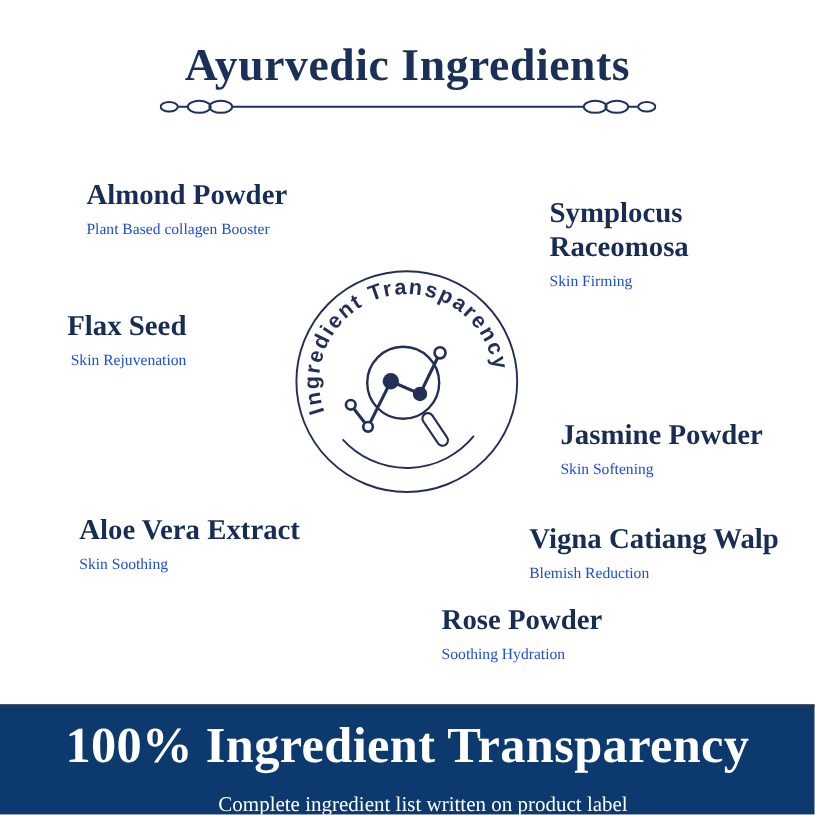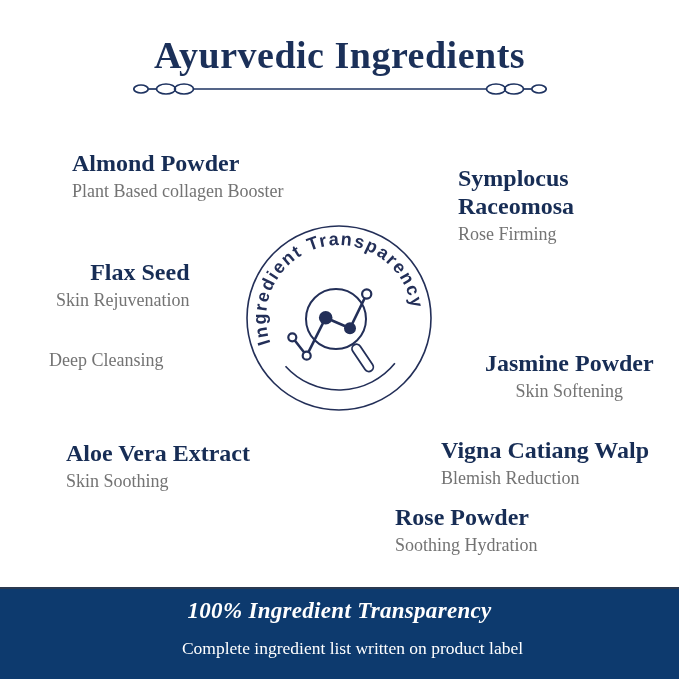--- a/index.html
+++ b/index.html
@@ -12,40 +12,40 @@
     position:absolute; left:0; right:0; top:33px;
     text-align:center; font-size:38px; font-weight:bold;
     color:#1b3059; letter-spacing:0.5px;
   }
   .divider { position:absolute; left:133px; top:81px; }
   .ing { position:absolute; }
   .ing-name {
     font-size:24px; font-weight:bold; color:#172d55; line-height:28px;
   }
   .ing-benefit {
-    font-size:18px; color:#737373; line-height:20px; margin-top:4px;
+    font-size:13px; color:#1d4ed8; line-height:20px; margin-top:4px;
   }
   .i0 { left:72px;  top:149px; }
   .i1 { left:458px; top:164px; width:150px; }
   .i2 { left:56px;  top:258px;text-align:right; }
   .i3 { left:491px; top:257px; }
   .i4 { left:49px;  top:346px; }
-  .i5 { left:485px; top:349px;text-align:center; }
-  .i6 { left:66px;  top:439px; }
+  .i5 { left:467px; top:349px; }
+  .i6 { left:66px;  top:428px; }
   .i7 { left:441px; top:436px; }
   .i8 { left:196px; top:502px; }
-  .i9 { left:368px; top:503px;margin-left:27px; }
+  .i9 { left:368px; top:503px; }
   .badge { position:absolute; left:239px; top:218px; }
   .banner {
     position:absolute; left:0; right:0; top:587px; bottom:0;
     background:#0d3a6e; border-top:2px solid #2a3950;
     text-align:center; color:#ffffff;
   }
   .banner-title {
-    font-size:23px; font-weight:bold; margin-top:9px; letter-spacing:0.3px;font-style:italic;
+    font-size:42px; font-weight:bold; margin-top:9px; letter-spacing:0.3px;
   }
   .banner-sub { font-size:17.5px; margin-top:14px;padding-left:26px; }
 </style>
 </head>
 <body>
 
 <div class="page">
 
   <div class="title">Ayurvedic Ingredients</div>
 
@@ -63,31 +63,30 @@
     </g>
   </svg>
 
   <div class="ing i0">
     <div class="ing-name">Almond Powder</div>
     <div class="ing-benefit">Plant Based collagen Booster</div>
   </div>
 
   <div class="ing i1">
     <div class="ing-name">Symplocus Raceomosa</div>
-    <div class="ing-benefit">Rose Firming</div>
+    <div class="ing-benefit">Skin Firming</div>
   </div>
 
   <div class="ing i2">
     <div class="ing-name">Flax Seed</div>
     <div class="ing-benefit">Skin Rejuvenation</div>
   </div>
 
 
   <div class="ing i4">
-    <div class="ing-benefit">Deep Cleansing</div>
   </div>
 
   <div class="ing i5">
     <div class="ing-name">Jasmine Powder</div>
     <div class="ing-benefit">Skin Softening</div>
   </div>
 
   <div class="ing i6">
     <div class="ing-name">Aloe Vera Extract</div>
     <div class="ing-benefit">Skin Soothing</div>

